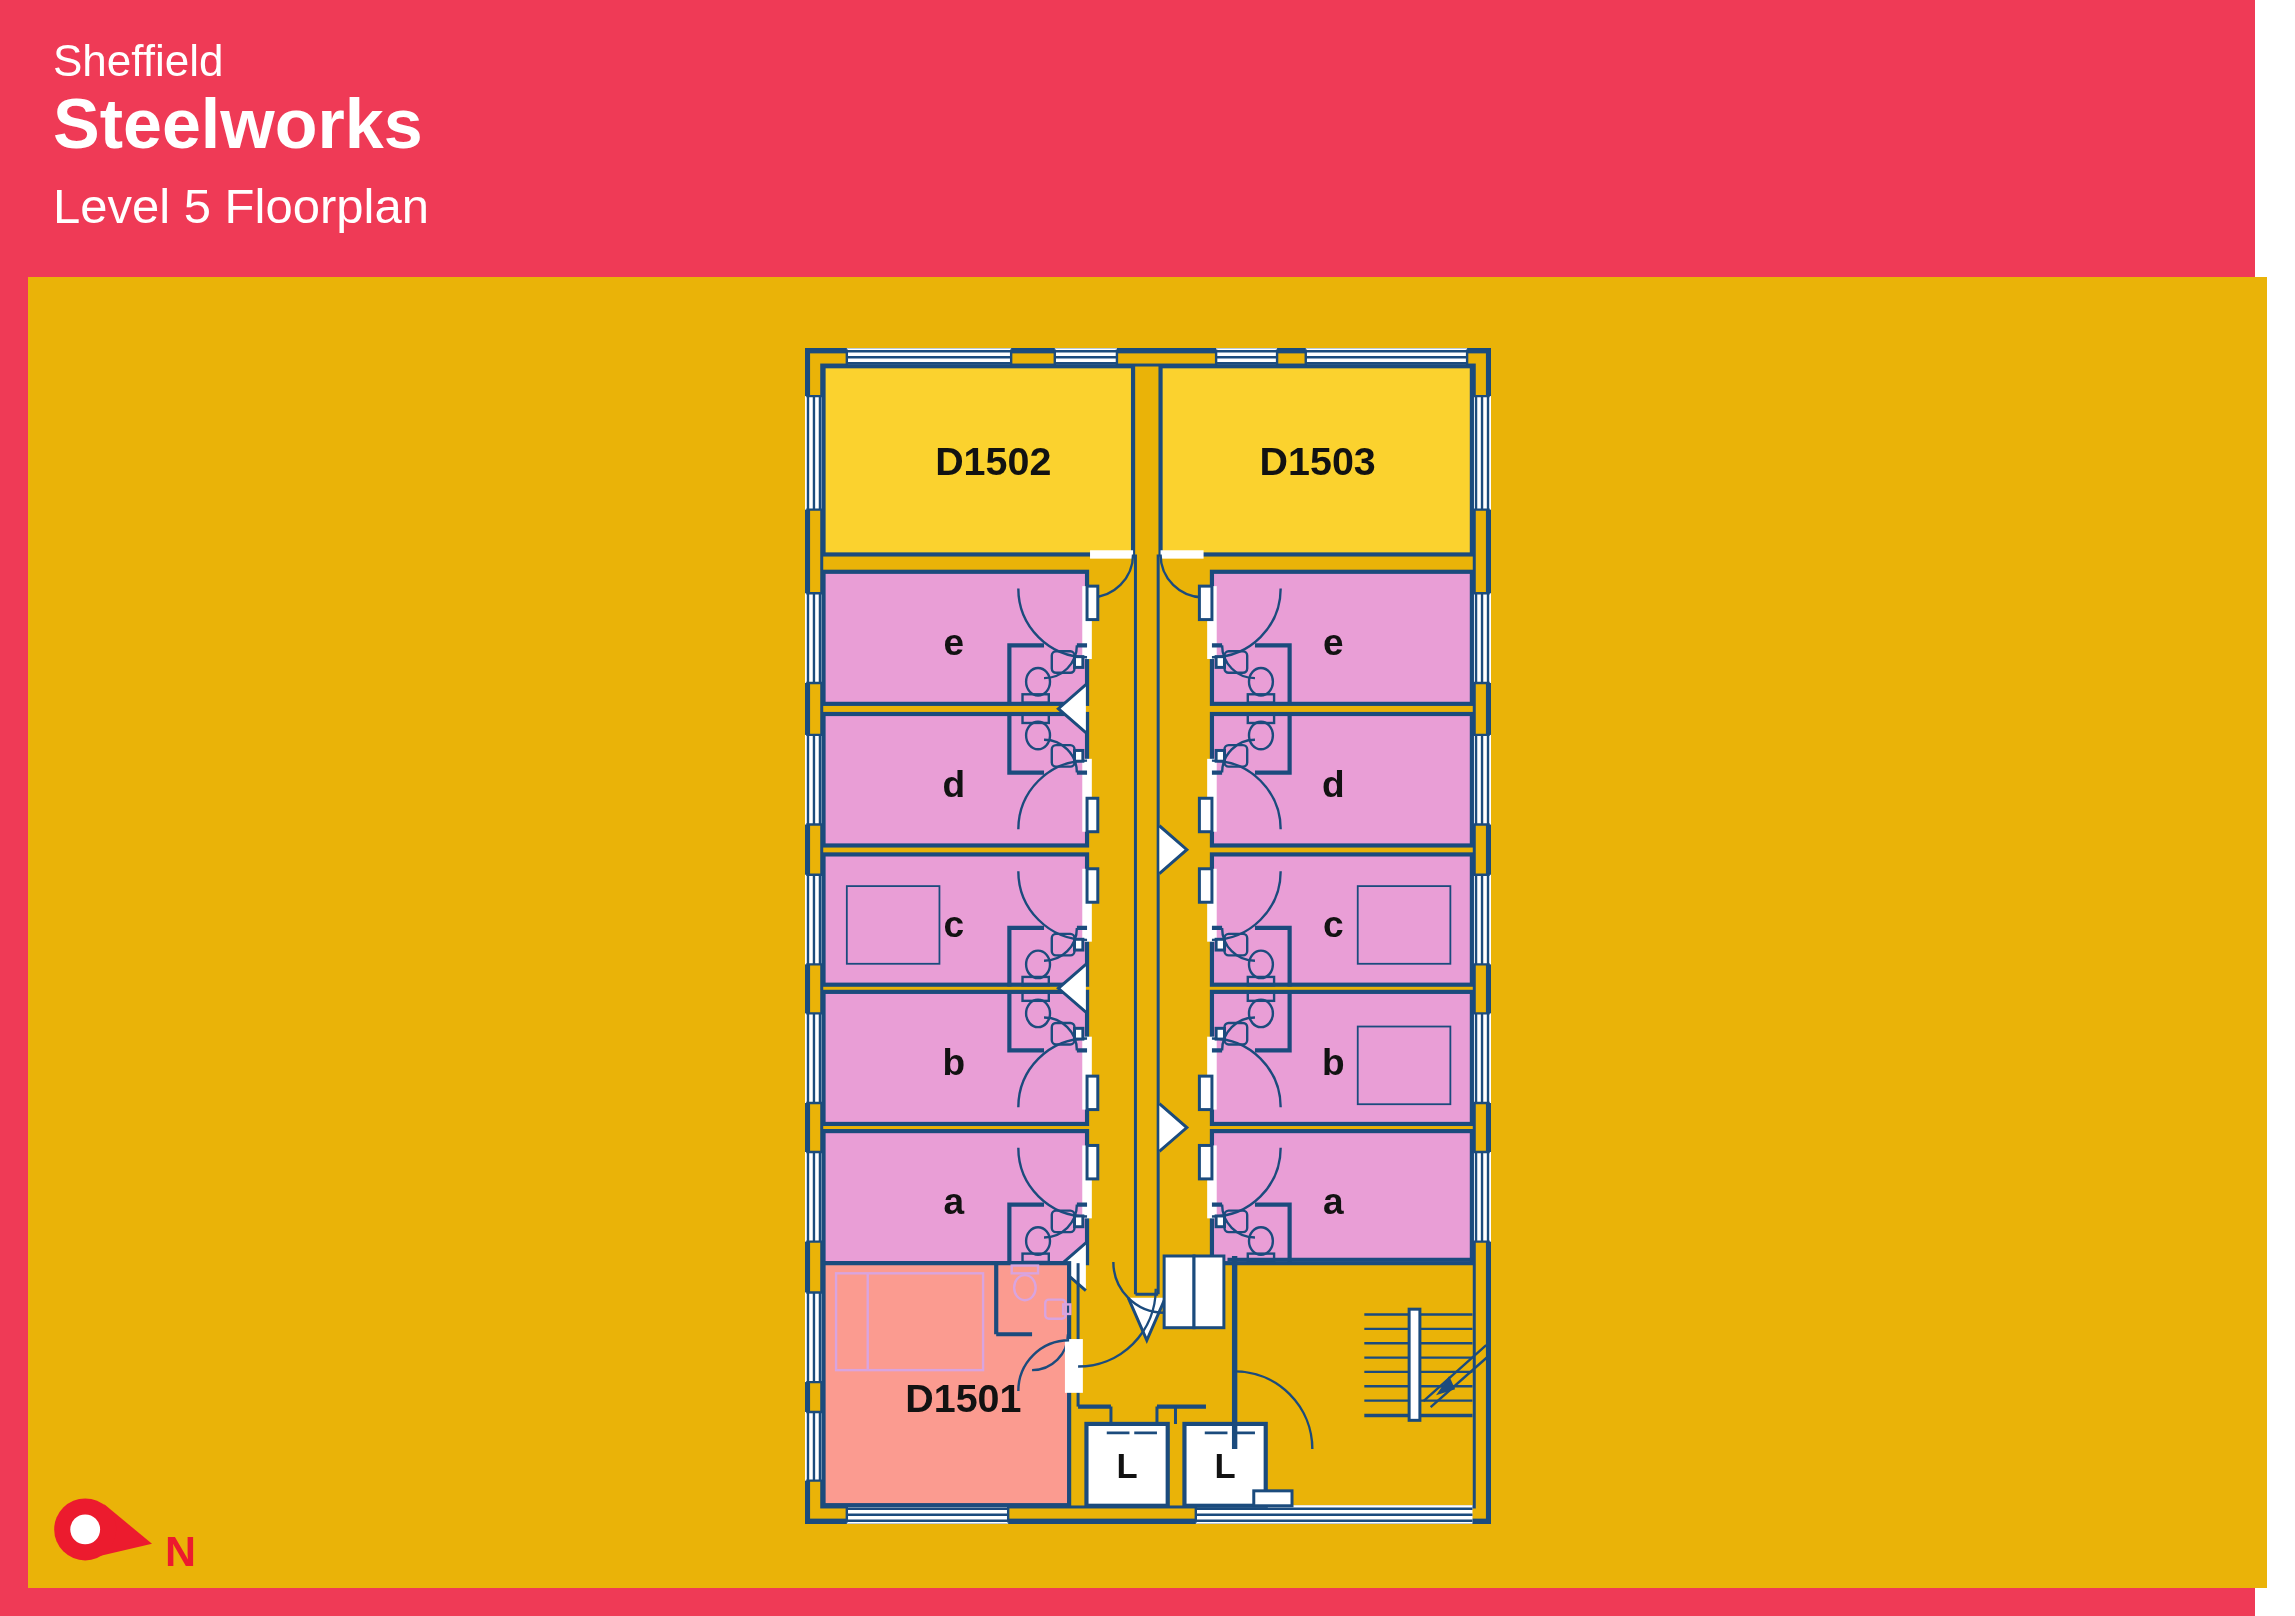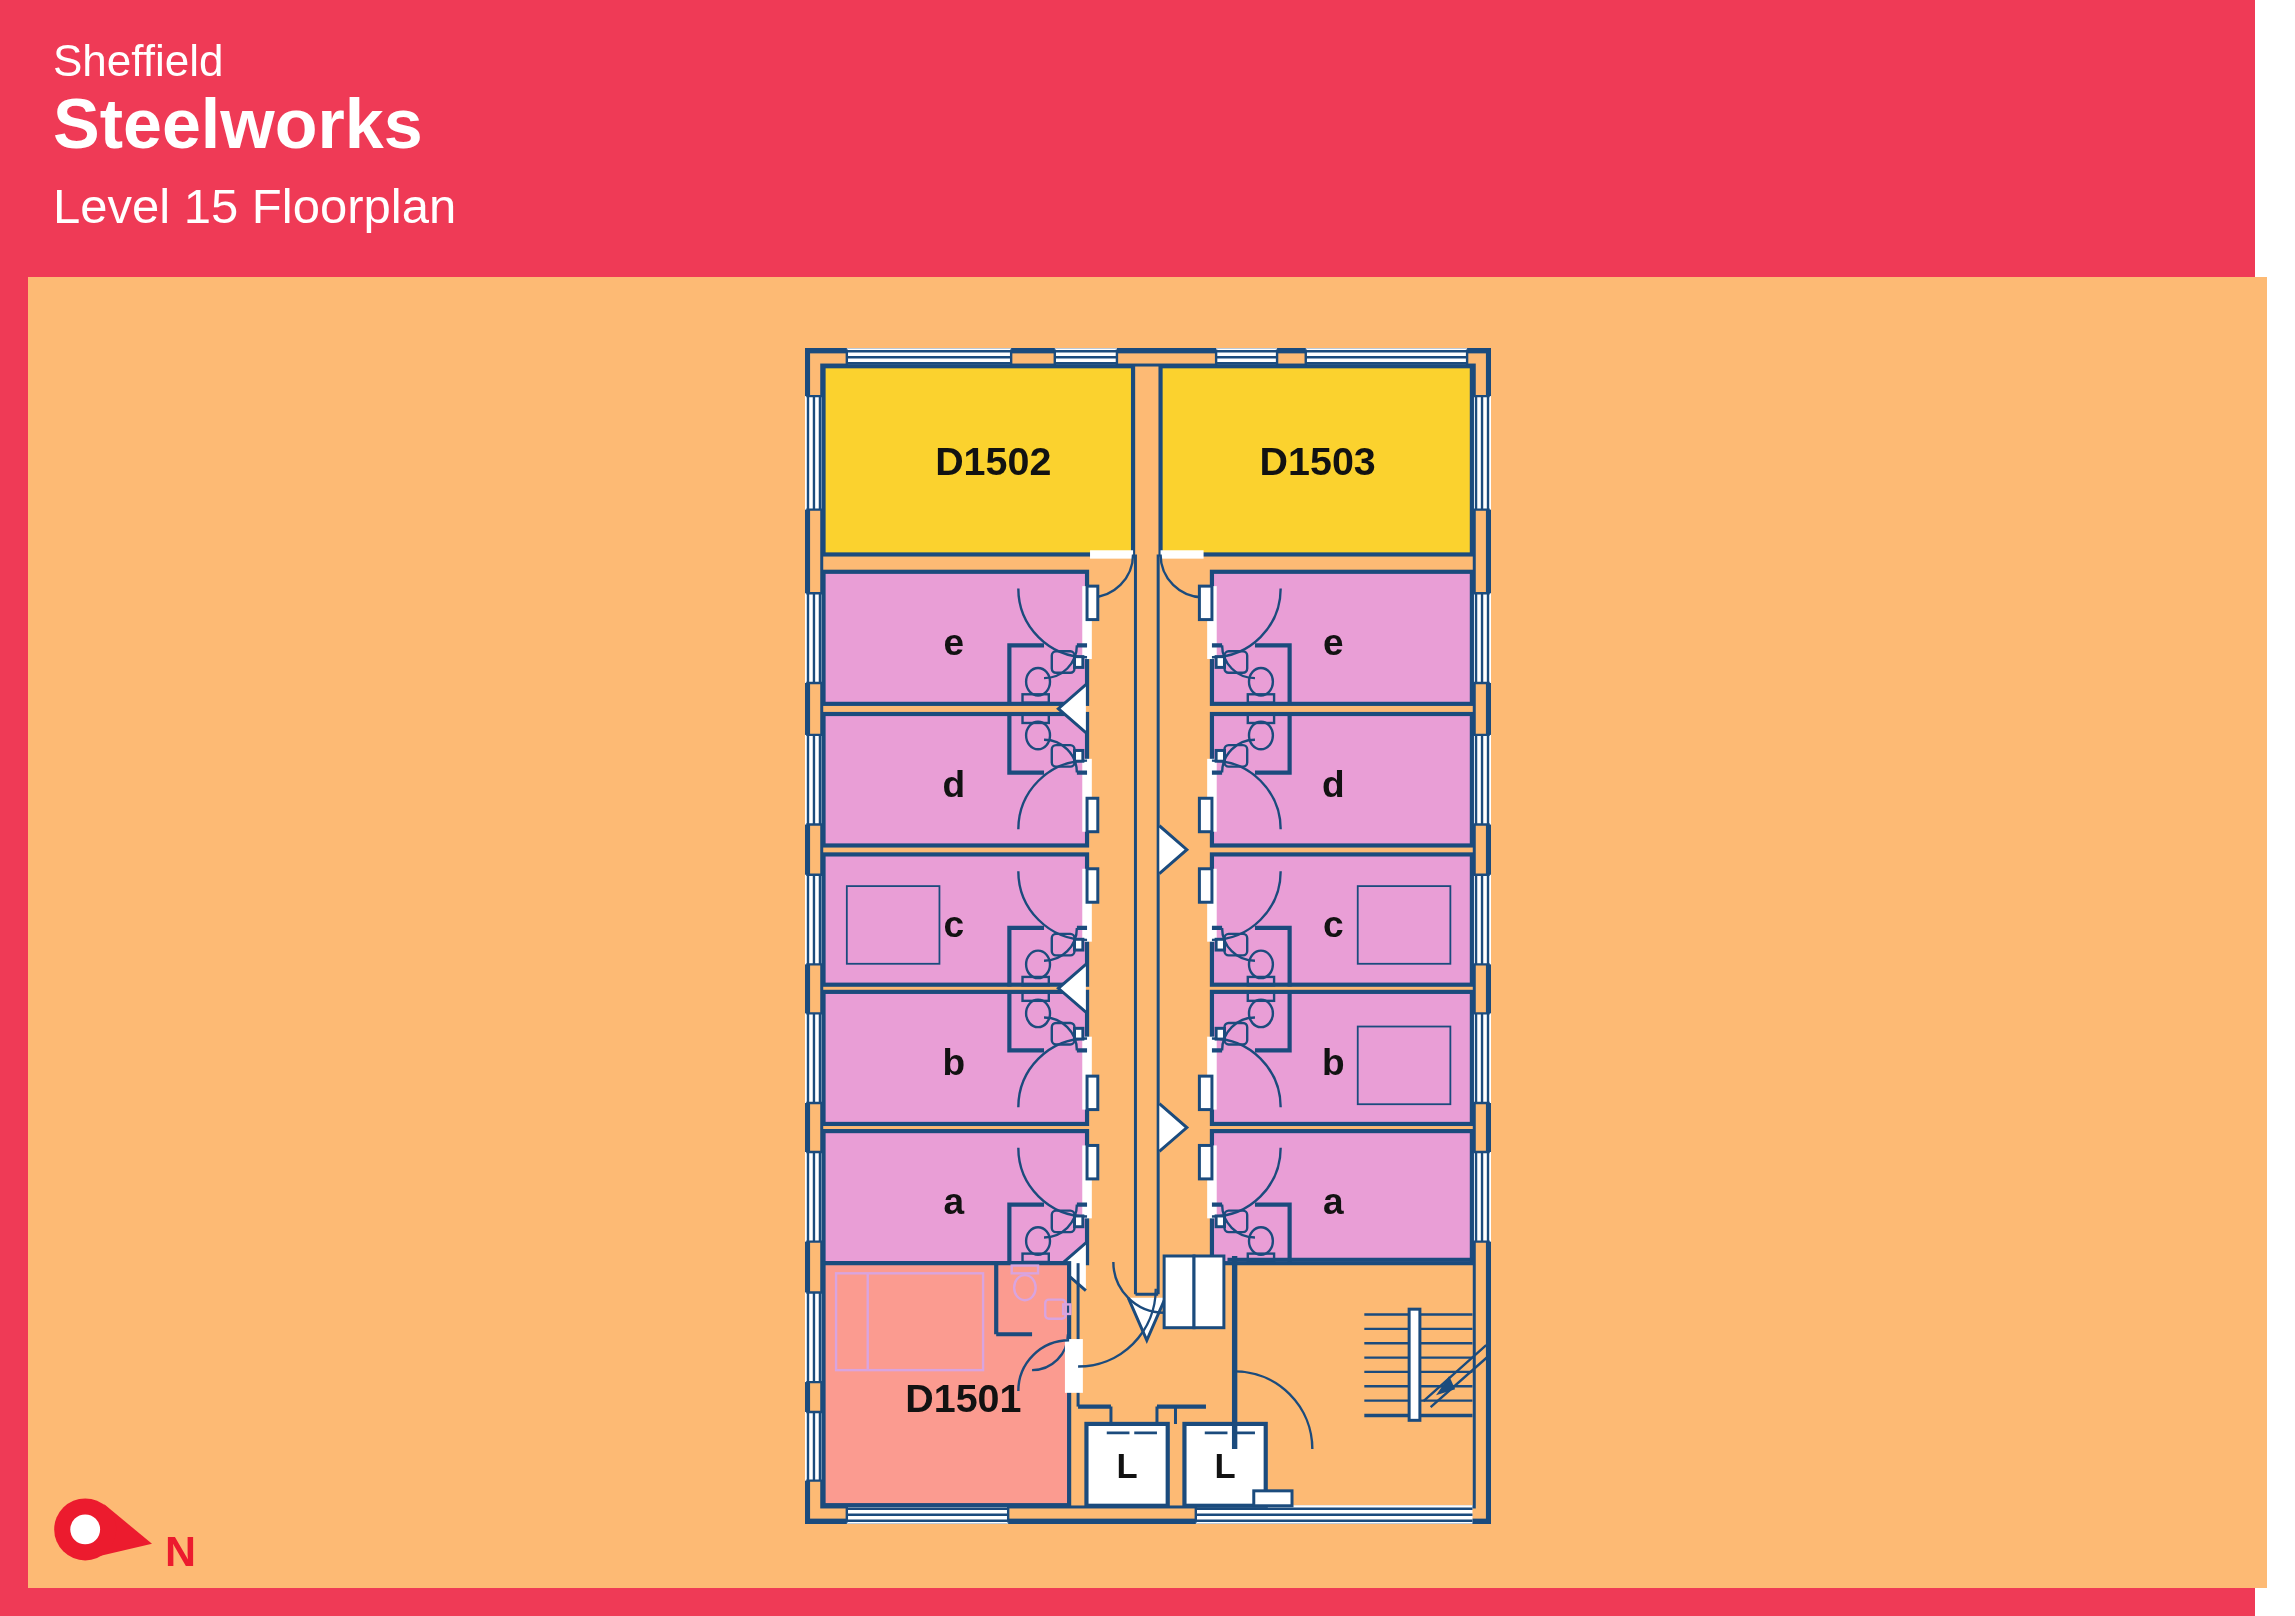--- a/index.html
+++ b/index.html
@@ -1,18 +1,18 @@
 <!DOCTYPE html>
 <html style="font-size:9.6px"><head>
 <meta charset="utf-8">
 <style>
   html,body{margin:0;padding:0;width:2295px;height:1616px;overflow:hidden;
     font-family:"Liberation Sans",sans-serif;}
   #frame{position:absolute;inset:0;width:2255px;height:1616px;}
-  #canvas{position:absolute;left:28px;top:277px;width:2239px;height:1311px;background:#fdba74;}
+  #canvas{position:absolute;left:28px;top:277px;width:2239px;height:1311px;background:#eab308;}
   .hline{position:absolute;left:53px;color:#ffffff;white-space:nowrap;line-height:1.05;}
   #h-city{top:38px;font-size:44px;font-weight:400;}
   #h-building{top:88px;font-size:70px;font-weight:700;}
   #h-sub{top:181px;font-size:49px;font-weight:400;}
   
   svg .w4{stroke:#1B4B7D;stroke-width:4px;fill:none;}
   svg .w5{stroke:#1B4B7D;stroke-width:5px;fill:none;}
   svg .w6{stroke:#1B4B7D;stroke-width:6px;fill:none;}
   svg .w7{stroke:#1B4B7D;stroke-width:7px;fill:none;}
   svg .w9{stroke:#1B4B7D;stroke-width:9px;fill:none;}
@@ -29,21 +29,21 @@
   #legend{position:absolute;left:1811px;top:1356px;width:335px;}
   #compass{position:absolute;left:53px;top:1491px;}
   #compass text{font-family:"Liberation Sans",sans-serif;font-weight:700;font-size:72px;}
 </style>
 </head>
 <body>
 
 <div id="frame" style="background: rgb(239, 58, 86);">
   <div class="hline" id="h-city">Sheffield</div>
   <div class="hline" id="h-building">Steelworks</div>
-  <div class="hline" id="h-sub">Level 15 Floorplan</div>
+  <div class="hline" id="h-sub">Level 5 Floorplan</div>
 
   <div id="canvas">
 
     <svg style="position:absolute;left:777px;top:71px;" width="686" height="1176" viewBox="0 0 1148 1967" xmlns="http://www.w3.org/2000/svg" xmlns:xlink="http://www.w3.org/1999/xlink">
 
       <defs>
 
         <g id="pod-ll">
           <rect class="gap" x="464" y="24" width="16" height="122"></rect>
           <rect class="wf" x="472" y="24" width="18" height="56"></rect>

